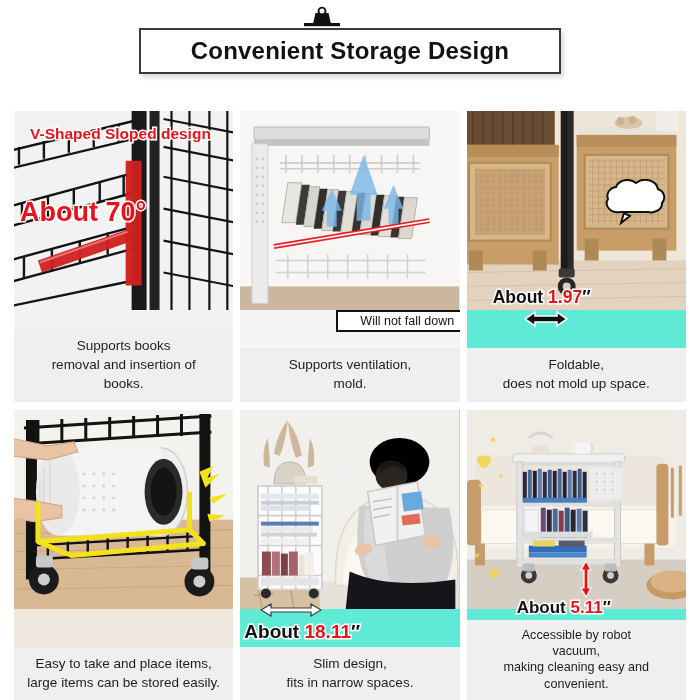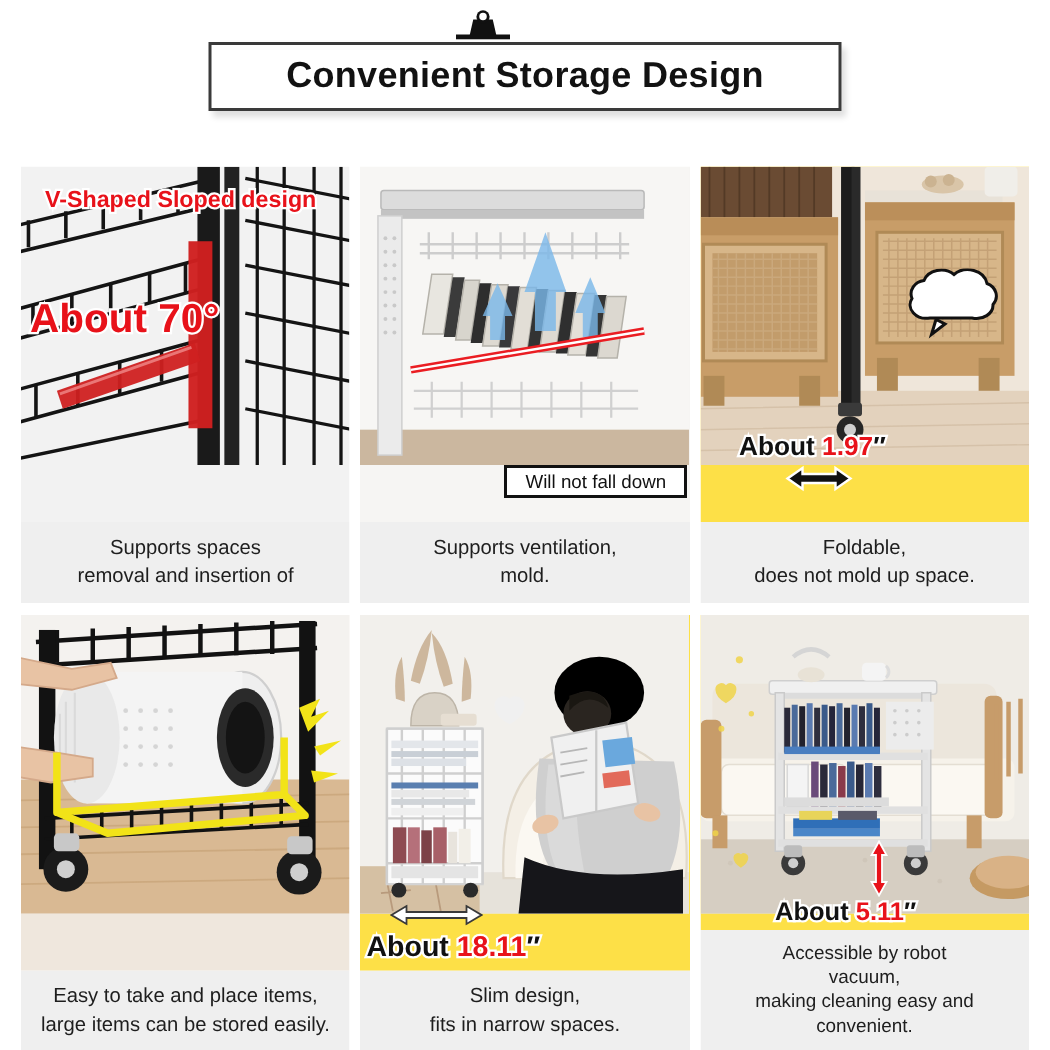--- a/index.html
+++ b/index.html
@@ -33,21 +33,21 @@
   
   .grid {
     position: absolute; left: 14px; top: 111px;
     width: 672px; height: 590px;
     display: grid;
     grid-template-columns: 1fr 1fr 1fr;
     grid-template-rows: 1fr 1fr;
     column-gap: 7px; row-gap: 8px;
   }
   .cell { position: relative; display: flex; flex-direction: column; overflow: hidden; }
-  .photo { position: relative; flex: 1 1 auto; overflow: hidden; background: #fde047; }
+  .photo { position: relative; flex: 1 1 auto; overflow: hidden; background: #5eead4; }
   .caption {
     background: #efefef; color: #1e1e1e;
     text-align: center; font-size: 13.5px; line-height: 1.42;
     padding: 7px 4px 9px 4px;
   }
   .caption.small { font-size: 12.6px; line-height: 1.3; }
 
   
   .fill { position: absolute; inset: 0; }
   .outlined {
@@ -73,21 +73,21 @@
   .c1-label-ang {
     position: absolute; left: 6px; top: 86px;
     font-size: 27px; z-index: 6; white-space: nowrap;
   }
 
   
   .c2bg { background: #f6f5f3; }
   .c2-badge {
     position: absolute; left: 96px; bottom: 16px;
     background: #fff; border: 2px solid #111;
-    padding: 2px 12px; font-size: 12.5px; color: #111;
+    padding: 2px 22px; font-size: 12.5px; color: #111;
     font-weight: 500; white-space: nowrap; z-index: 7;
   }
 
   
   .c3-bubble {
     position: absolute; right: 16px; top: 68px; z-index: 7;
     width: 74px; height: 48px;
   }
   .c3-bubble-text {
     position: absolute; left: 0; top: 0; width: 74px; height: 40px;
@@ -159,22 +159,23 @@
           <g fill="#cf2020">
             <path d="M112 50 L128 50 L128 175 L112 175 Z" opacity="0.97"></path>
             <path d="M24 150 L116 118 L120 130 L28 162 Z" opacity="0.95"></path>
           </g>
           <path d="M26 152 L114 121" stroke="#f08a8a" stroke-width="2" fill="none" opacity="0.8"></path>
         </svg>
         <div class="c1-label-top redtext">V-Shaped Sloped design</div>
         <div class="c1-label-ang redtext">About 70°</div>
       </div>
       <div class="caption">
-        <div>Supports spaces</div>
+        <div>Supports books</div>
         <div>removal and insertion of</div>
+        <div>books.</div>
       </div>
     </div>
 
     <div class="cell">
       <div class="photo c2bg">
         <svg class="fill" viewBox="0 0 220 200" preserveAspectRatio="none">
           <rect width="220" height="200" fill="#f7f6f4"></rect>
           <rect x="0" y="176" width="220" height="24" fill="#cbb79f"></rect>
           <rect x="14" y="16" width="176" height="13" rx="2" fill="#dcdcdc" stroke="#b9b9b9"></rect>
           <rect x="14" y="29" width="176" height="6" fill="#c3c3c3"></rect>

